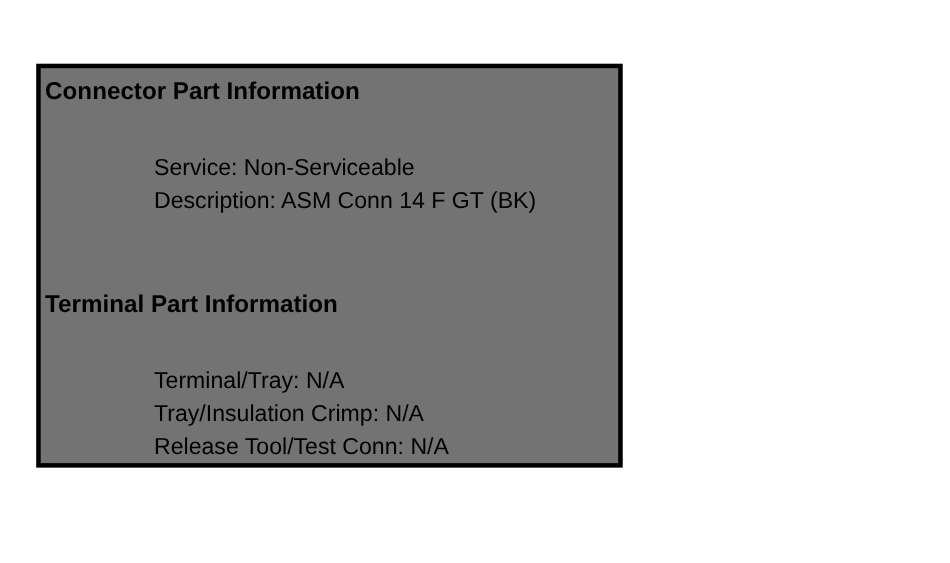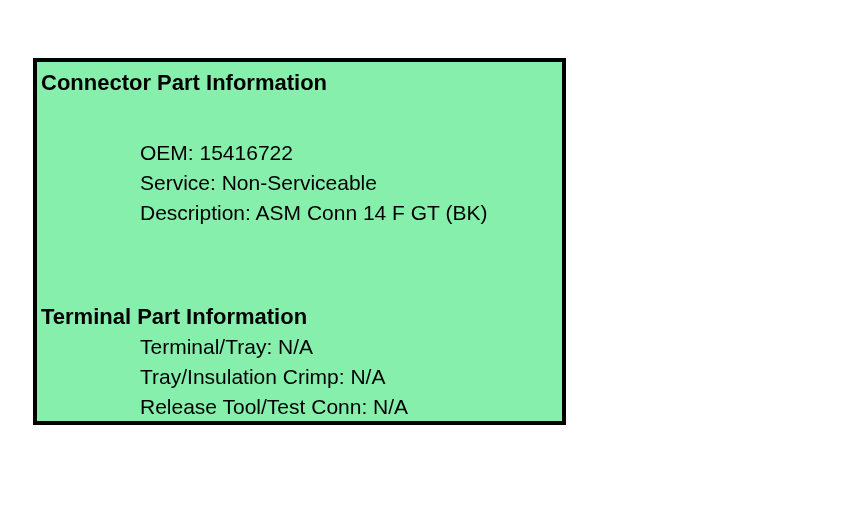--- a/index.html
+++ b/index.html
@@ -20,42 +20,42 @@
 
   
   #info-panel {
     position: absolute;
     left: 33px;
     top: 58px;
     width: 533px;
     height: 367px;
     box-sizing: border-box;
     border: 4px solid #000000;
-    background: #86efac;
+    background: #737373;
   }
 
   .panel-inner {
     position: relative;
     width: 100%;
     height: 100%;
   }
 
   
   .section-heading {
     position: absolute;
     left: 4px;
     font-size: 22px;
     font-weight: bold;
     line-height: 26px;
     white-space: nowrap;
     letter-spacing: 0px;
   }
 
   #connector-section-heading { top: 8px; }
-  #terminal-section-heading  { top: 202px; margin-top: 40px; }
+  #terminal-section-heading  { top: 202px; }
 
   
   .detail-group {
     position: absolute;
     left: 103px;
     font-size: 21px;
     font-weight: normal;
     line-height: 30px;
   }
 
@@ -69,21 +69,20 @@
 </style>
 </head>
 <body>
 
 <div id="info-panel">
   <div class="panel-inner">
 
     <div class="section-heading" id="connector-section-heading">Connector Part Information</div>
 
     <div class="detail-group" id="connector-details">
-      <span class="detail-line">OEM: 15416722</span>
       <span class="detail-line">Service: Non-Serviceable</span>
       <span class="detail-line">Description: ASM Conn 14 F GT (BK)</span>
     </div>
 
     <div class="section-heading" id="terminal-section-heading">Terminal Part Information</div>
 
     <div class="detail-group" id="terminal-details">
       <span class="detail-line">Terminal/Tray: N/A</span>
       <span class="detail-line">Tray/Insulation Crimp: N/A</span>
       <span class="detail-line">Release Tool/Test Conn: N/A</span>

